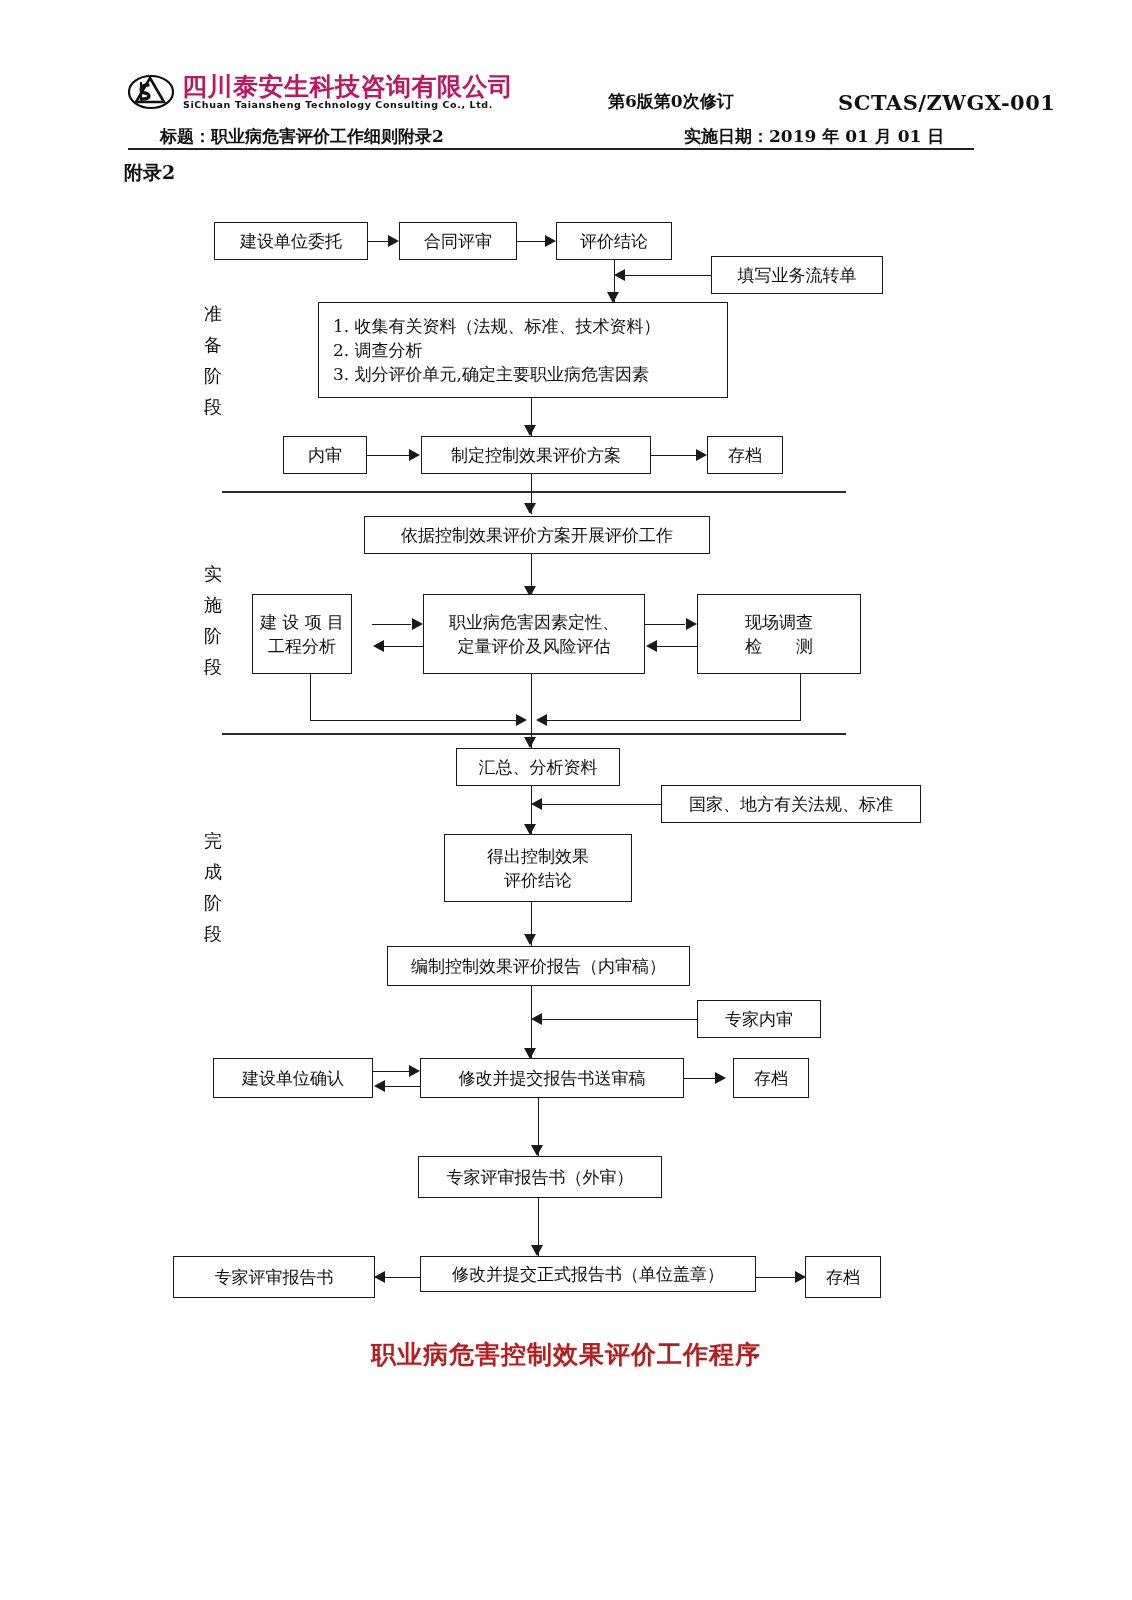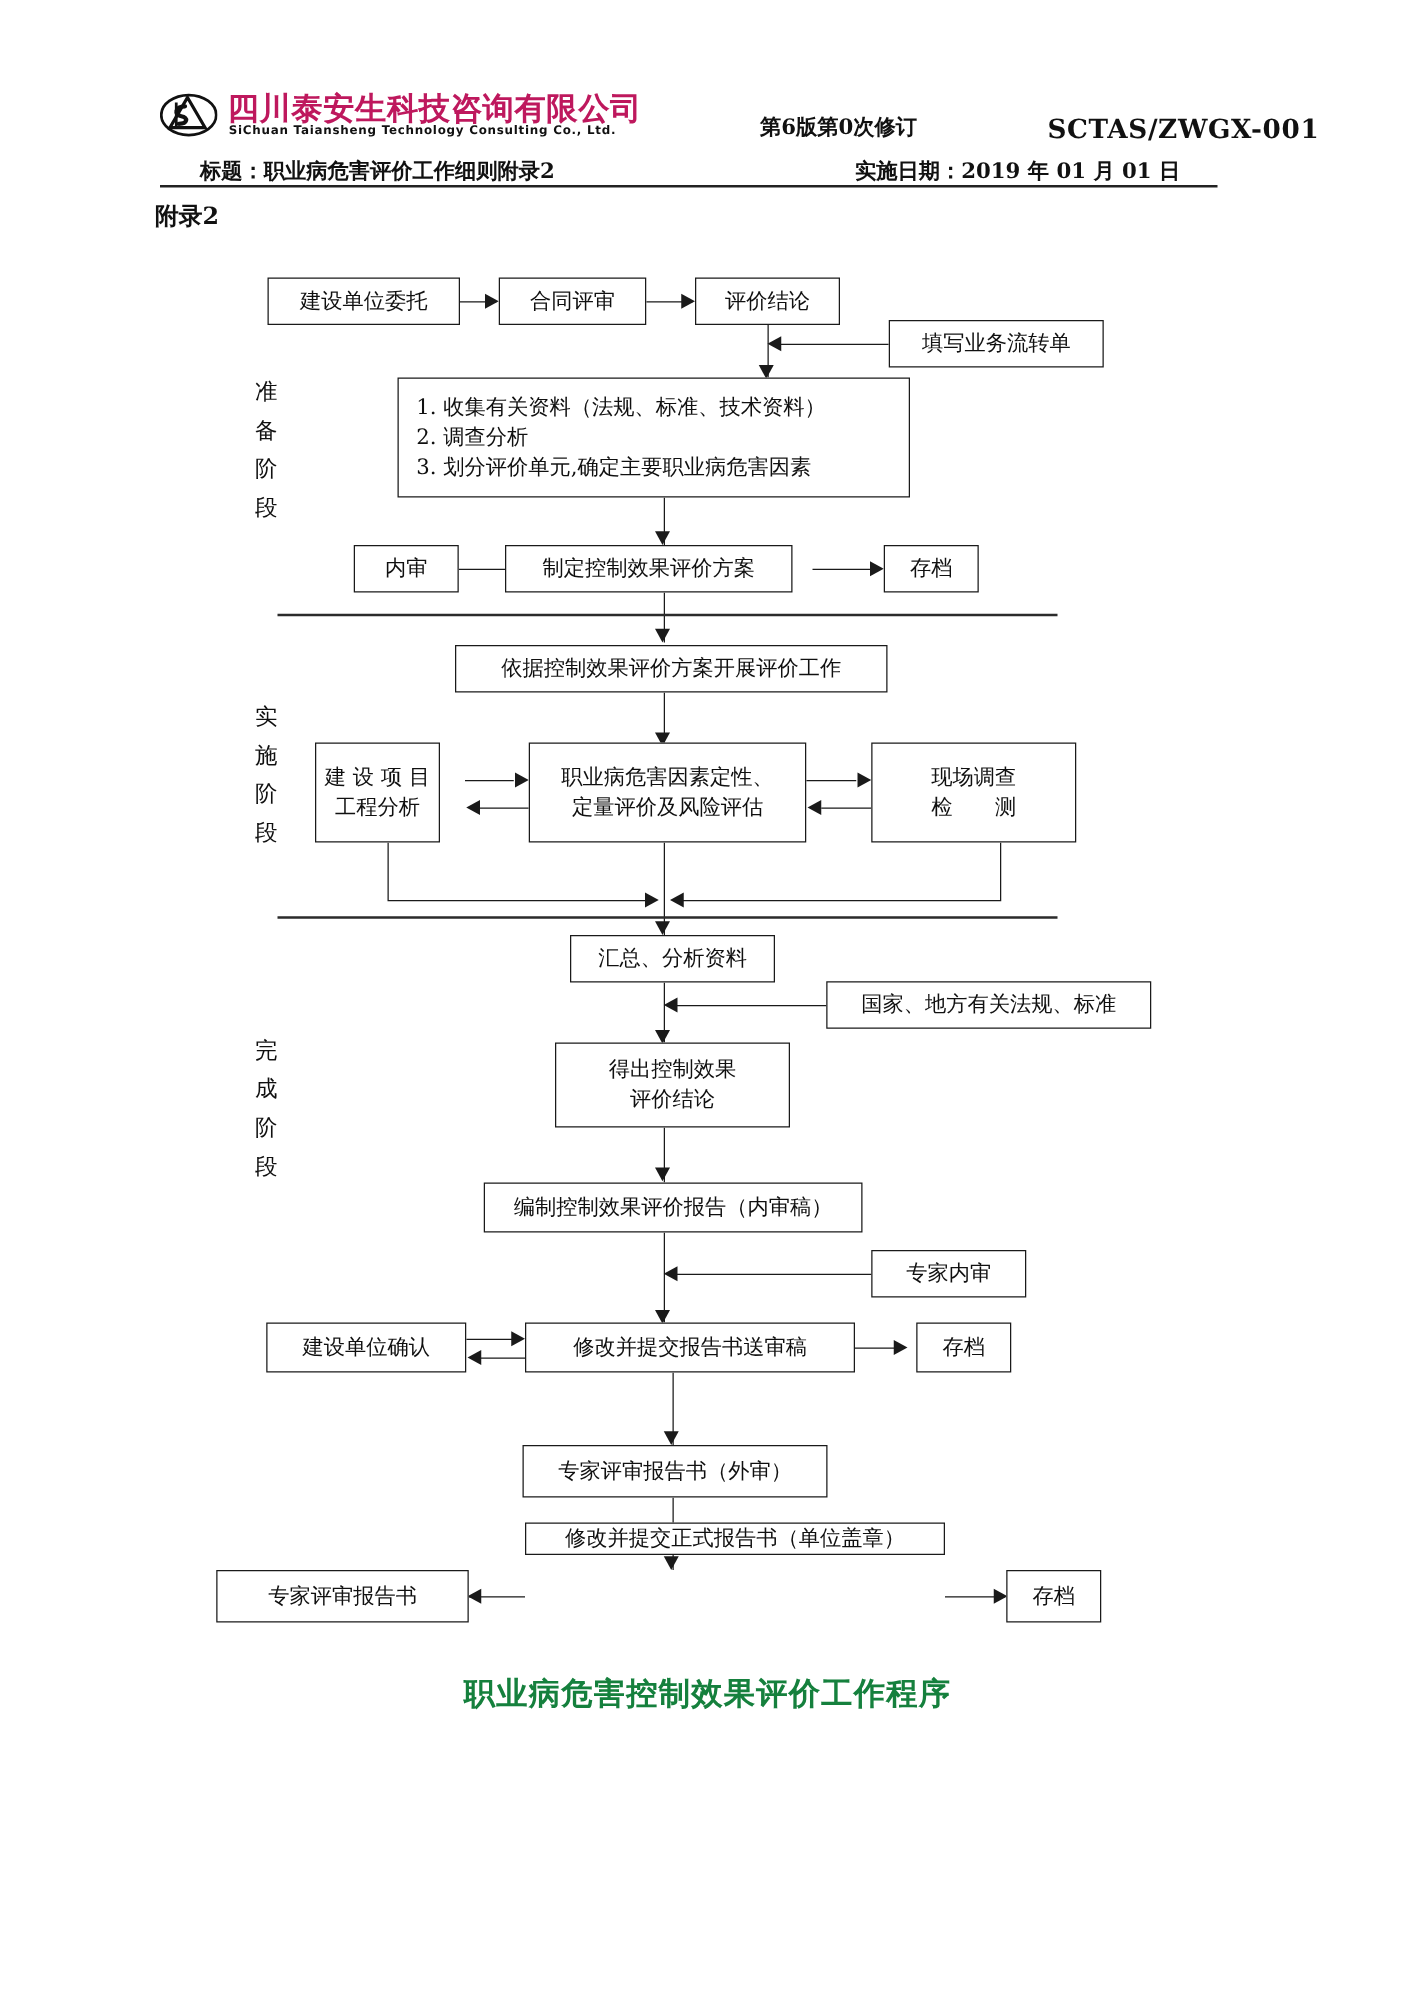--- a/index.html
+++ b/index.html
@@ -195,21 +195,21 @@
   .diagram-title {
     position: absolute;
     left: 0;
     top: 1338px;
     width: 1132px;
     text-align: center;
     font-family: "DejaVu Serif", "Liberation Serif", serif;
     font-size: 25px;
     font-weight: bold;
     letter-spacing: 1px;
-    color: #15803d;
+    color: #b91c1c;
   }
 </style>
 </head>
 <body>
 
 <div id="page">
 
   <div class="hdr-logo-mark">
     <svg width="46" height="40" viewBox="0 0 46 40" xmlns="http://www.w3.org/2000/svg">
       <ellipse cx="23" cy="20" rx="22" ry="16" fill="none" stroke="#111" stroke-width="2.2"></ellipse>
@@ -271,21 +271,21 @@
     </span>
   </div>
 
   <div class="vline" style="left:531px; top:398px; height:38px;"></div>
   <div class="arr arr-down" style="left:524px; top:425px;"></div>
 
   <div class="fbox" style="left:283px; top:436px; width:84px; height:38px;">内审</div>
   <div class="hline" style="left:367px; top:455px; width:51px;"></div>
   <div class="arr arr-right" style="left:409px; top:449px;"></div>
 
-  <div class="fbox" style="left:404px; top:436px; width:230px; height:38px;">制定控制效果评价方案</div>
+  <div class="fbox" style="left:421px; top:436px; width:230px; height:38px;">制定控制效果评价方案</div>
   <div class="hline" style="left:650px; top:455px; width:55px;"></div>
   <div class="arr arr-right" style="left:696px; top:449px;"></div>
 
   <div class="fbox" style="left:707px; top:436px; width:76px; height:38px;">存档</div>
 
   <div class="vline" style="left:531px; top:474px; height:40px;"></div>
   <div class="arr arr-down" style="left:524px; top:503px;"></div>
 
   <div class="stage-rule" style="left:222px; top:491px; width:624px;"></div>
 
@@ -384,21 +384,21 @@
 
   <div class="fbox" style="left:418px; top:1156px; width:244px; height:42px;">专家评审报告书（外审）</div>
 
   <div class="vline" style="left:538px; top:1198px; height:58px;"></div>
   <div class="arr arr-down" style="left:531px; top:1245px;"></div>
 
   <div class="fbox" style="left:173px; top:1256px; width:202px; height:42px;">专家评审报告书</div>
   <div class="hline" style="left:375px; top:1277px; width:45px;"></div>
   <div class="arr arr-left" style="left:374px; top:1271px;"></div>
 
-  <div class="fbox" style="left:420px; top:1218px; width:336px; height:26px;">修改并提交正式报告书（单位盖章）</div>
+  <div class="fbox" style="left:420px; top:1256px; width:336px; height:36px;">修改并提交正式报告书（单位盖章）</div>
 
   <div class="hline" style="left:756px; top:1277px; width:48px;"></div>
   <div class="arr arr-right" style="left:795px; top:1271px;"></div>
   <div class="fbox" style="left:805px; top:1256px; width:76px; height:42px;">存档</div>
 
   <div class="diagram-title">职业病危害控制效果评价工作程序</div>
 
 </div>
 
 </body></html>

